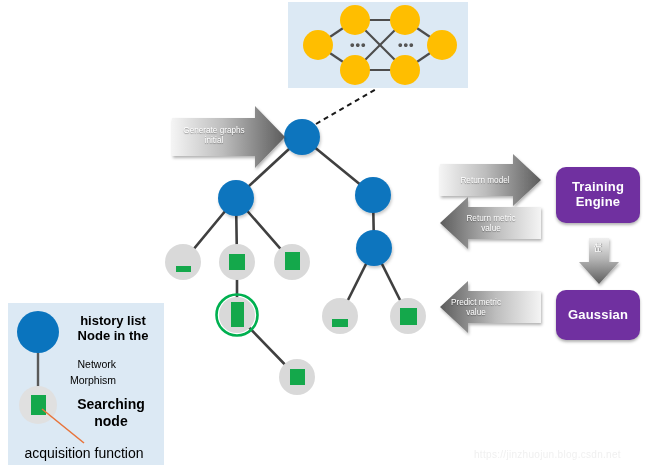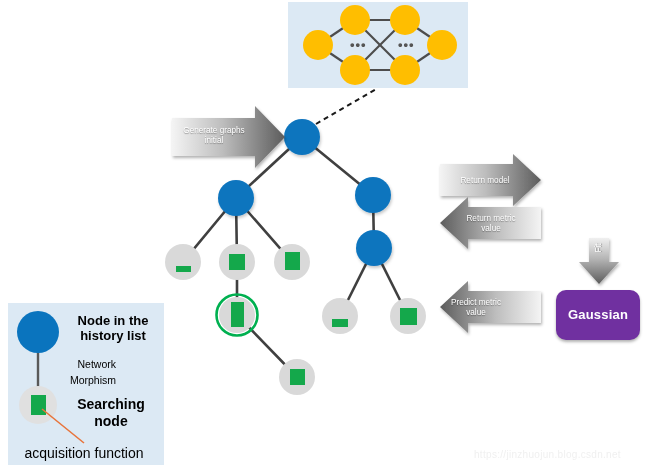--- a/index.html
+++ b/index.html
@@ -156,20 +156,26 @@
     <path d="M541,291 L468,291 L468,281 L440,307 L468,333 L468,323 L541,323 Z" fill="url(#gradL)" filter="url(#softshadow)"></path>
 
     <line x1="38" y1="352" x2="38" y2="387" stroke="#595959" stroke-width="2.4"></line>
     <circle cx="38" cy="332" r="21" fill="#0A74BE"></circle>
     <circle cx="38" cy="405" r="19" fill="#E0E0E0"></circle>
     <rect x="31" y="395" width="15" height="20" fill="#14A84B"></rect>
     <line x1="42" y1="409" x2="84" y2="443" stroke="#E8743B" stroke-width="1.6"></line>
   </svg>
 
 
+  <div class="pbox" id="training-engine-box" style="background:#7030A0">
+    <span>
+      <span>Training</span>
+      <span>Engine</span>
+    </span>
+  </div>
 
   <div class="pbox" id="gaussian-process-box" style="background:#7030A0">
     <span>
       <span>Gaussian</span>
     </span>
   </div>
 
   <div class="arrow-label" style="left:176px;top:126px;width:76px;">
     <div>Generate graphs</div>
     <div>initial</div>
@@ -190,22 +196,22 @@
 
   <div class="arrow-label" style="left:440px;top:298px;width:72px;">
     <div>Predict metric</div>
     <div>value</div>
   </div>
 
   <div class="nn-dots" style="left:350px;top:37px;">•••</div>
   <div class="nn-dots" style="left:398px;top:37px;">•••</div>
 
   <div class="legend-text" id="legend-node-label">
+    <div>history list</div>
     <div>Node in the</div>
-    <div>history list</div>
   </div>
 
   <div class="legend-text" id="legend-morphism-label">
     <div>Network</div>
     <div>Morphism</div>
   </div>
 
   <div class="legend-text" id="legend-searching-label">
     <div>Searching</div>
     <div>node</div>

